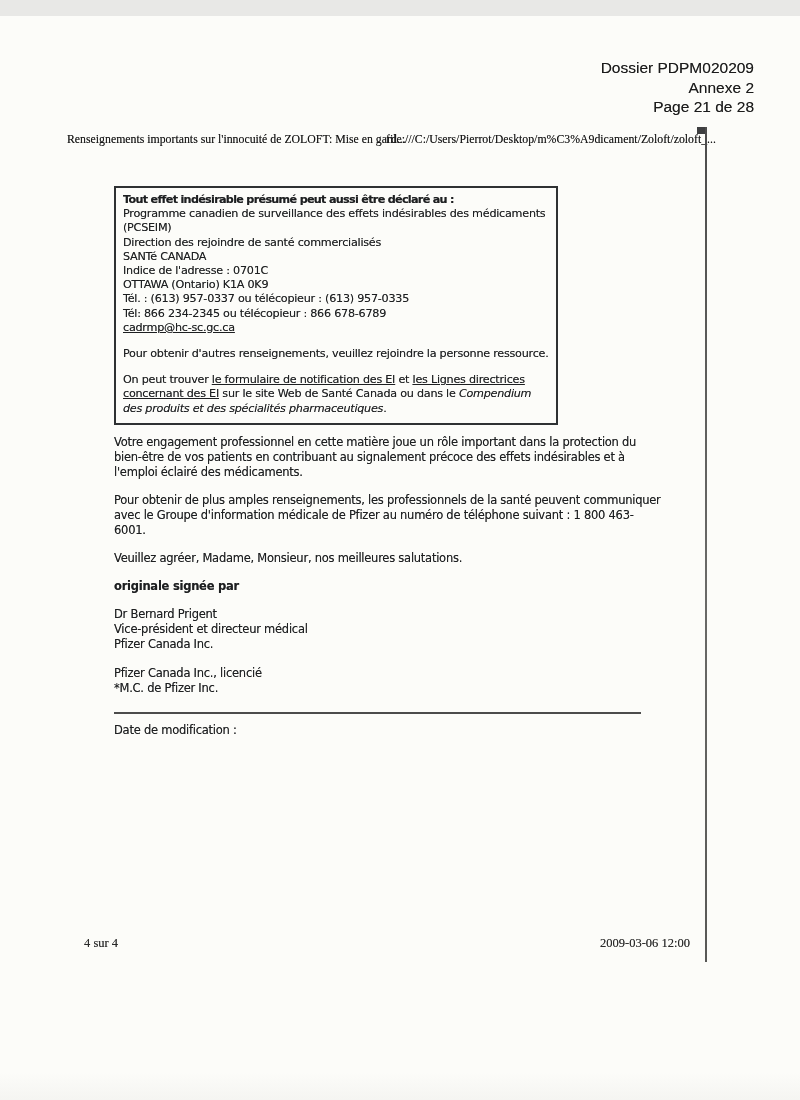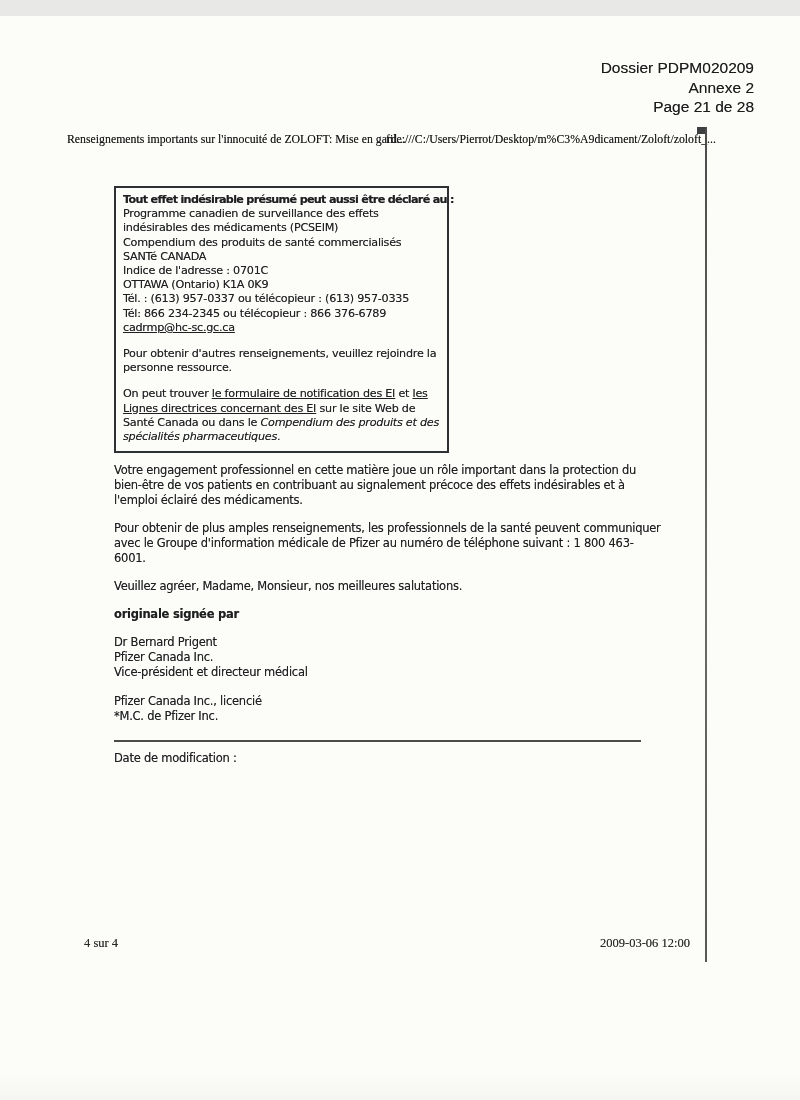--- a/index.html
+++ b/index.html
@@ -21,21 +21,21 @@
     font:11.8px "Liberation Serif", serif; color:#161616;}
   .doc-title{position:absolute; left:67px; top:0; white-space:nowrap;}
   .doc-url{position:absolute; left:386px; top:0; white-space:nowrap;}
   
   .edge-line{position:absolute; left:705px; top:111px; width:2px; height:835px;
     background:linear-gradient(180deg,#4c4c4c,#6a6a68 55%,#585856);}
   .edge-hook{position:absolute; left:697px; top:111px; width:10px; height:7px; background:#3e3f40;}
   
   .content{position:absolute; left:114px; top:170px; width:550px;}
   .notice-box{
-    width:335px; box-sizing:border-box;
+    width:444px; box-sizing:border-box;
     border:2px solid #2e3133; padding:5px 7px 7px 7px;
     font:11.2px/14.2px "DejaVu Sans", sans-serif; letter-spacing:-0.25px;
   }
   .bx-title{font-weight:bold; letter-spacing:-0.7px; white-space:nowrap;}
   .gap-top{margin-top:12px;}
   .ul{text-decoration:underline; color:inherit; cursor:pointer;}
   .it{font-style:italic;text-align:center;}
   .bodytext{font:11.5px/15px "DejaVu Sans", sans-serif; letter-spacing:-0.25px;}
   .bodytext p{margin:0 0 13px 0;}
   .sig-note{font-weight:bold; margin:12px 0 10px 0;}
@@ -64,42 +64,42 @@
   </div>
 
   <div class="edge-hook"></div>
   <div class="edge-line"></div>
 
   <div class="content">
 
     <div class="notice-box">
       <div class="bx-title">Tout effet indésirable présumé peut aussi être déclaré au :</div>
       <div>Programme canadien de surveillance des effets indésirables des médicaments (PCSEIM)</div>
-      <div>Compendium des produits de santé commercialisés</div>
+      <div>Direction des rejoindre de santé commercialisés</div>
       <div>SANTé CANADA</div>
       <div>Indice de l'adresse : 0701C</div>
       <div>OTTAWA (Ontario) K1A 0K9</div>
       <div>Tél. : (613) 957-0337 ou télécopieur : (613) 957-0335</div>
-      <div>Tél: 866 234-2345 ou télécopieur : 866 376-6789</div>
+      <div>Tél: 866 234-2345 ou télécopieur : 866 678-6789</div>
       <div><span class="ul">cadrmp@hc-sc.gc.ca</span></div>
       <div class="gap-top">Pour obtenir d'autres renseignements, veuillez rejoindre la personne ressource.</div>
       <div class="gap-top"><span>On peut trouver </span><span class="ul">le formulaire de notification des EI</span><span> et </span><span class="ul">les Lignes directrices concernant des EI</span><span> sur le site Web de Santé Canada ou dans le </span><span class="it">Compendium des produits et des spécialités pharmaceutiques</span><span>.</span></div>
     </div>
 
     <div class="bodytext">
       <p style="margin-top:10px">Votre engagement professionnel en cette matière joue un rôle important dans la protection du bien-être de vos patients en contribuant au signalement précoce des effets indésirables et à l'emploi éclairé des médicaments.</p>
       <p>Pour obtenir de plus amples renseignements, les professionnels de la santé peuvent communiquer avec le Groupe d'information médicale de Pfizer au numéro de téléphone suivant : 1 800 463-6001.</p>
       <p>Veuillez agréer, Madame, Monsieur, nos meilleures salutations.</p>
 
       <p class="sig-note">originale signée par</p>
 
       <div class="sig-block">
         <div>Dr Bernard Prigent</div>
+        <div>Vice-président et directeur médical</div>
         <div>Pfizer Canada Inc.</div>
-        <div>Vice-président et directeur médical</div>
       </div>
 
       <div class="sig-block">
         <div>Pfizer Canada Inc., licencié</div>
         <div>*M.C. de Pfizer Inc.</div>
       </div>
 
       <hr class="rule">
 
       <div>Date de modification :</div>

